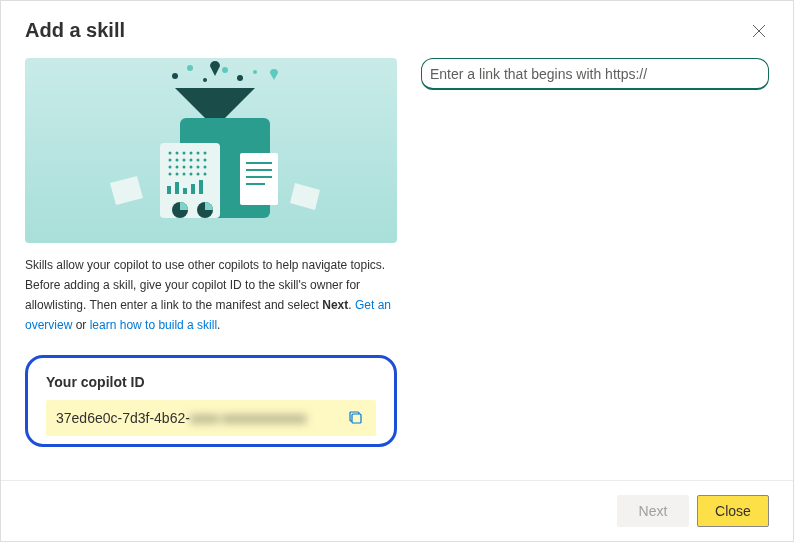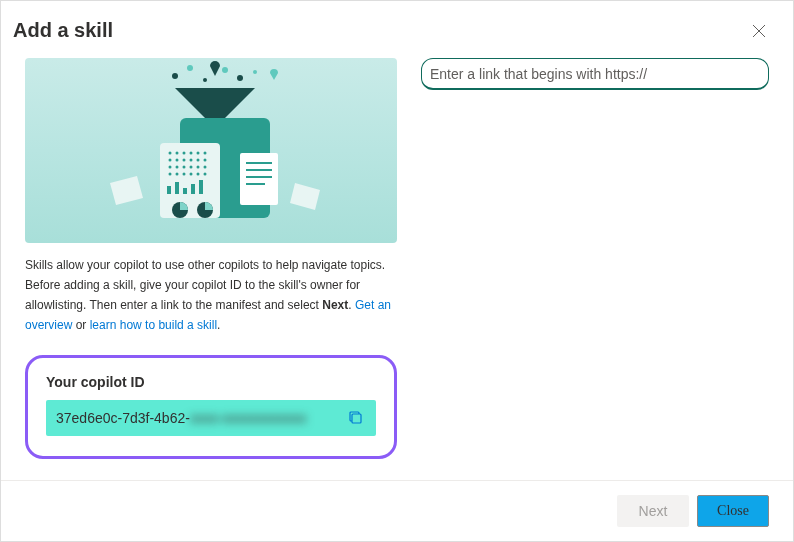--- a/index.html
+++ b/index.html
@@ -14,21 +14,21 @@
       width: 794px;
       height: 542px;
       border: 1px solid #ddd;
       display: flex;
       flex-direction: column;
     }
     .header {
       display: flex;
       justify-content: space-between;
       align-items: center;
-      padding: 18px 24px 8px 12px;
+      padding: 18px 24px 8px 24px;
     }
     .header h1 {
       font-size: 20px;
       font-weight: 600;
       color: #323130;
     }
     .close-x {
       width: 20px;
       height: 20px;
       cursor: pointer;
@@ -70,34 +70,34 @@
       margin-bottom: 20px;
     }
     .description a {
       color: #0078d4;
       text-decoration: none;
     }
     .description strong {
       font-weight: 600;
     }
     .copilot-box {
-      border: 3px solid #8b5cf6;
+      border: 3px solid #1d4ed8;
       border-radius: 18px;
-      padding: 16px 18px 20px 18px;
+      padding: 16px 18px 8px 18px;
     }
     .copilot-label {
       font-size: 14px;
       font-weight: 600;
       color: #323130;
       margin-bottom: 10px;
     }
     .copilot-id-row {
       display: flex;
       align-items: center;
-      background: #5eead4;
+      background: #fef9c3;
       padding: 8px 10px;
       border-radius: 2px;
     }
     .copilot-id-value {
       flex: 1;
       font-size: 14px;
       color: #323130;
     }
     .copilot-id-blur {
       filter: blur(4px);
@@ -153,24 +153,23 @@
       border-radius: 2px;
       cursor: pointer;
       border: 1px solid transparent;
     }
     .btn-next {
       background: #f3f2f1;
       color: #a19f9d;
       cursor: default;
     }
     .btn-close {
-      background: #0ea5e9;
+      background: #fde047;
       border: 1px solid #8a8886;
       color: #323130;
-      font-family: Liberation Serif, serif;
     }
   </style>
 </head>
 <body>
 
 <div class="header">
   <h1>Add a skill</h1>
   <div class="close-x">
     <svg width="14" height="14" viewBox="0 0 14 14">
         <path d="M1 1 L13 13 M13 1 L1 13" stroke="currentColor" stroke-width="1" fill="none"></path>

